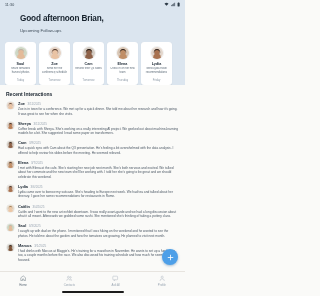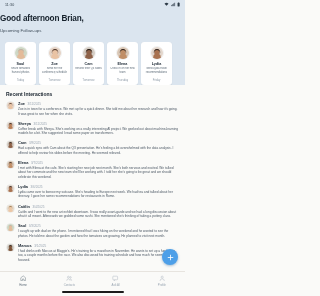--- a/index.html
+++ b/index.html
@@ -16,21 +16,21 @@
   .statusbar {
     height:9px; background:#dbe5ef;
     display:flex; align-items:center; justify-content:space-between;
     padding:0 5px;
   }
   .sb-time { font-size:3.6px; color:#2c3a46; letter-spacing:.1px; }
   .sb-icons { display:flex; align-items:center; gap:1.2px; }
   .sb-icons svg { display:block; }
 
   
-  .header { background:#dbe5ef; padding:5px 8px 9px 0; }
+  .header { background:#dbe5ef; padding:5px 8px 9px 20px; }
   .greeting { font-size:8.2px; font-weight:700; color:#16212c; letter-spacing:-.15px; }
   .section-sub { font-size:4.3px; color:#3f4d5a; margin-top:5px; }
 
   
   .rail-wrap { background:#dbe5ef; padding:0 0 0 5px; }
   .rail { display:flex; gap:3px; overflow:hidden; padding-bottom:0; }
   .fu-card {
     flex:0 0 31px; background:#fff; border-radius:3px;
     padding:3.5px 2px 3px 2px; text-align:center;
     box-shadow:0 .4px 1px rgba(20,40,60,.10);

